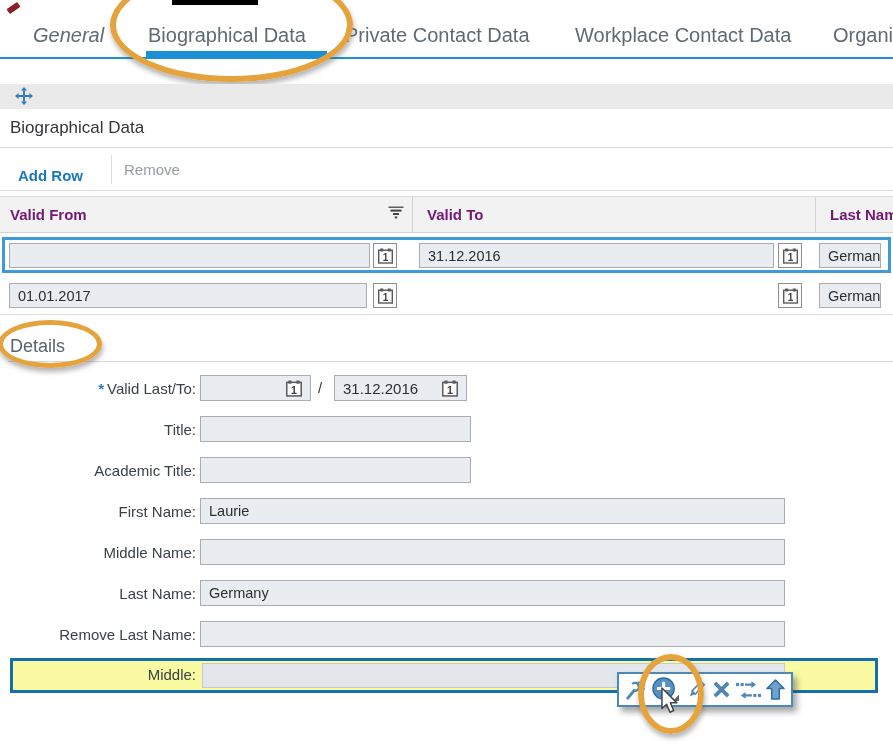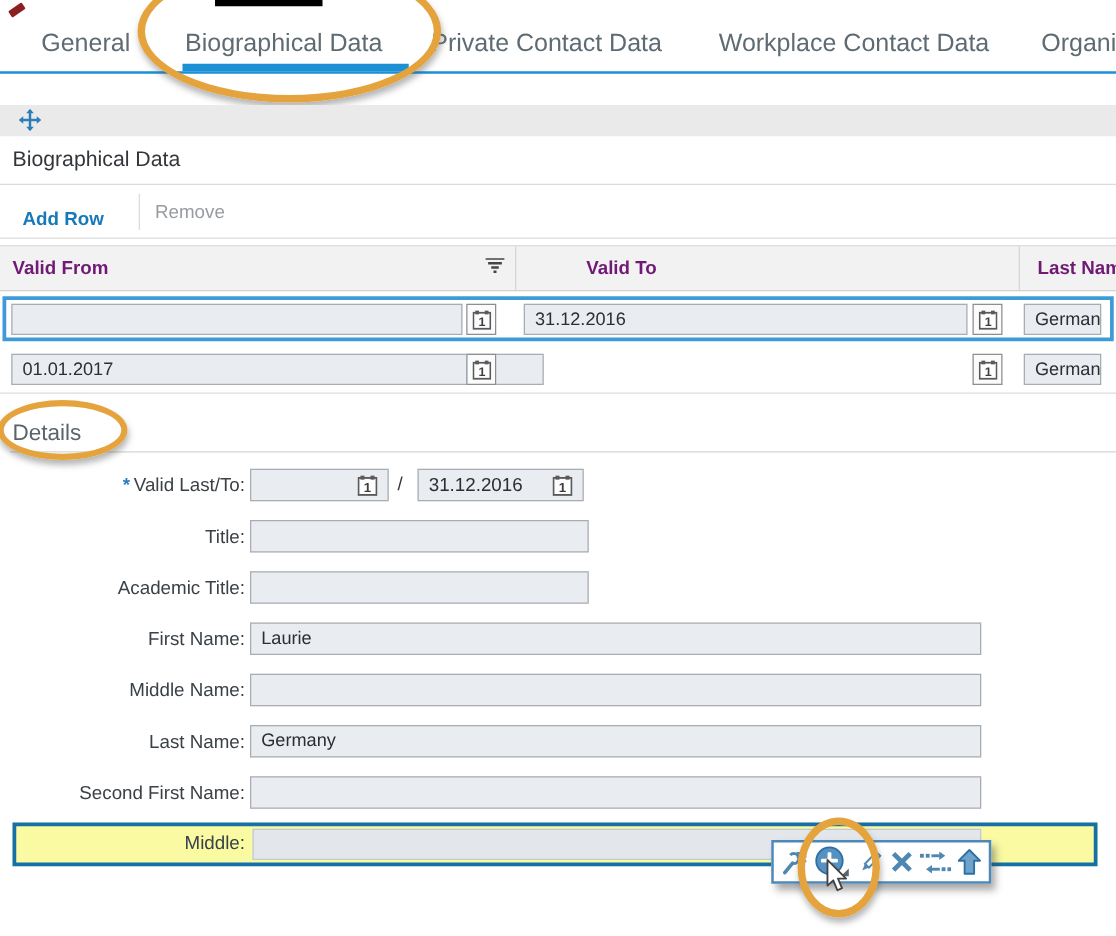--- a/index.html
+++ b/index.html
@@ -35,21 +35,21 @@
   .colhead { position:absolute; top:206px; font-size:15px; font-weight:bold; color:#701a75; white-space:nowrap; }
   .tb-icon { display:flex; align-items:center; justify-content:center; cursor:pointer; }
 </style>
 </head>
 <body>
 
 <div id="app">
 
   <div class="abs" style="left:7px; top:5px; width:13px; height:6px; background:#8B1F22; transform:rotate(-35deg); border-radius:1px;"></div>
 
-  <div class="tab" style="left:33px;"><span>General</span></div>
+  <div class="tab" style="left:33px;font-style:italic;"><span>General</span></div>
   <div class="tab" style="left:148px;"><span>Biographical Data</span></div>
   <div class="tab" style="left:345px;"><span>Private Contact Data</span></div>
   <div class="tab" style="left:575px;"><span>Workplace Contact Data</span></div>
   <div class="tab" style="left:833px;"><span>Organi</span></div>
 
   <div class="abs" style="left:146px; top:51px; width:181px; height:6px; background:#1B90D4;"></div>
   <div class="abs" style="left:0; top:57px; width:893px; height:2px; background:#1B90D4;"></div>
 
   <div class="ellipse" style="left:110px; top:-32px; width:243px; height:114px;"></div>
   <div class="abs" style="left:172px; top:0; width:86px; height:5px; background:#000; z-index:6;"></div>
@@ -78,21 +78,21 @@
   <div class="colhead" style="left:10px;">Valid From</div>
   <div class="abs tb-icon" style="left:388px; top:205px; width:16px; height:14px;">
     <svg width="16" height="13" viewBox="0 0 16 13">
       <line x1="0.5" y1="1.2" x2="15.5" y2="1.2" stroke="#444" stroke-width="1.3"></line>
       <line x1="2.5" y1="4.6" x2="13.5" y2="4.6" stroke="#444" stroke-width="2"></line>
       <line x1="5" y1="8" x2="11" y2="8" stroke="#444" stroke-width="2"></line>
       <line x1="6.8" y1="11.4" x2="9.2" y2="11.4" stroke="#444" stroke-width="2"></line>
     </svg>
   </div>
   <div class="vdiv" style="left:412px; top:197px; height:36px;"></div>
-  <div class="colhead" style="left:427px;margin-left:42px;">Valid To</div>
+  <div class="colhead" style="left:427px;">Valid To</div>
   <div class="vdiv" style="left:815px; top:197px; height:36px;"></div>
   <div class="colhead" style="left:830px;">Last Name</div>
 
   <div class="abs" style="left:2px; top:237px; width:889px; height:36px; border:3px solid #3F9BD8; background:#fff;"></div>
   <div class="inp" style="left:9px; top:243px; width:361px; height:25px;">
       <span></span>
     </div>
   <div class="cal-btn" style="left:373px; top:243px;">
     <svg width="15" height="16" viewBox="0 0 15 16">
         <rect x="0.7" y="2.2" width="13.6" height="12.8" fill="#FDFDFD" stroke="#5A5A5A" stroke-width="1.4"></rect>
@@ -109,21 +109,21 @@
         <rect x="0.7" y="2.2" width="13.6" height="12.8" fill="#FDFDFD" stroke="#5A5A5A" stroke-width="1.4"></rect>
         <rect x="2.2" y="0.5" width="3" height="3" fill="#5A5A5A"></rect>
         <rect x="9.8" y="0.5" width="3" height="3" fill="#5A5A5A"></rect>
         <text x="7.5" y="13" font-size="10" font-weight="bold" fill="#3E3E3E" text-anchor="middle">1</text>
       </svg>
   </div>
   <div class="inp" style="left:819px; top:243px; width:62px; height:25px;">
       <span>Germany</span>
     </div>
 
-  <div class="inp" style="left:9px; top:283px; width:426px; height:25px;">
+  <div class="inp" style="left:9px; top:283px; width:358px; height:25px;">
       <span>01.01.2017</span>
     </div>
   <div class="cal-btn" style="left:373px; top:283px;">
     <svg width="15" height="16" viewBox="0 0 15 16">
         <rect x="0.7" y="2.2" width="13.6" height="12.8" fill="#FDFDFD" stroke="#5A5A5A" stroke-width="1.4"></rect>
         <rect x="2.2" y="0.5" width="3" height="3" fill="#5A5A5A"></rect>
         <rect x="9.8" y="0.5" width="3" height="3" fill="#5A5A5A"></rect>
         <text x="7.5" y="13" font-size="10" font-weight="bold" fill="#3E3E3E" text-anchor="middle">1</text>
       </svg>
   </div>
@@ -185,21 +185,21 @@
   <div class="flabel" style="top:544px;">Middle Name:</div>
   <div class="inp" style="left:200px; top:539px; width:585px; height:26px;">
       <span></span>
     </div>
 
   <div class="flabel" style="top:585px;">Last Name:</div>
   <div class="inp" style="left:200px; top:580px; width:585px; height:26px;">
       <span>Germany</span>
     </div>
 
-  <div class="flabel" style="top:626px;">Second First Name:</div>
+  <div class="flabel" style="top:626px;">Remove Last Name:</div>
   <div class="inp" style="left:200px; top:621px; width:585px; height:26px;">
       <span></span>
     </div>
 
   <div class="abs" style="left:10px; top:658px; width:868px; height:35px; border:3px solid #1470A8; background:#FAFAA3; z-index:4;"></div>
   <div class="flabel" style="top:666px; z-index:5;">Middle:</div>
   <div class="inp" style="left:202px; top:663px; width:583px; height:25px; background:#E3E6EA; border-color:#C6C9CC; z-index:5;">
     <span></span>
     </div>
 

